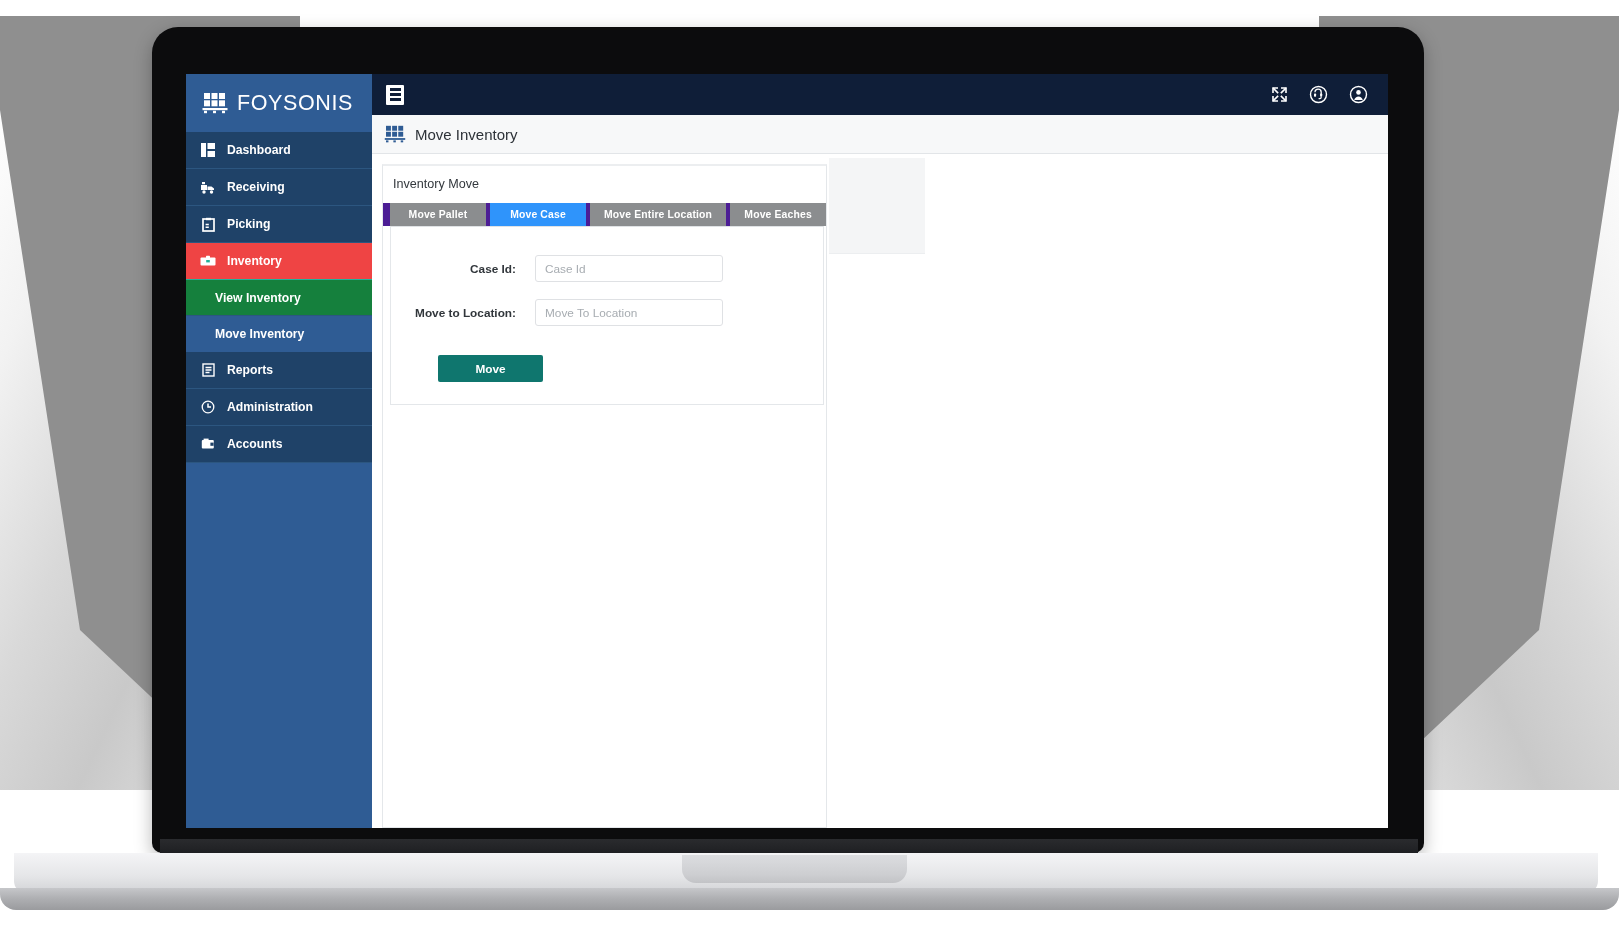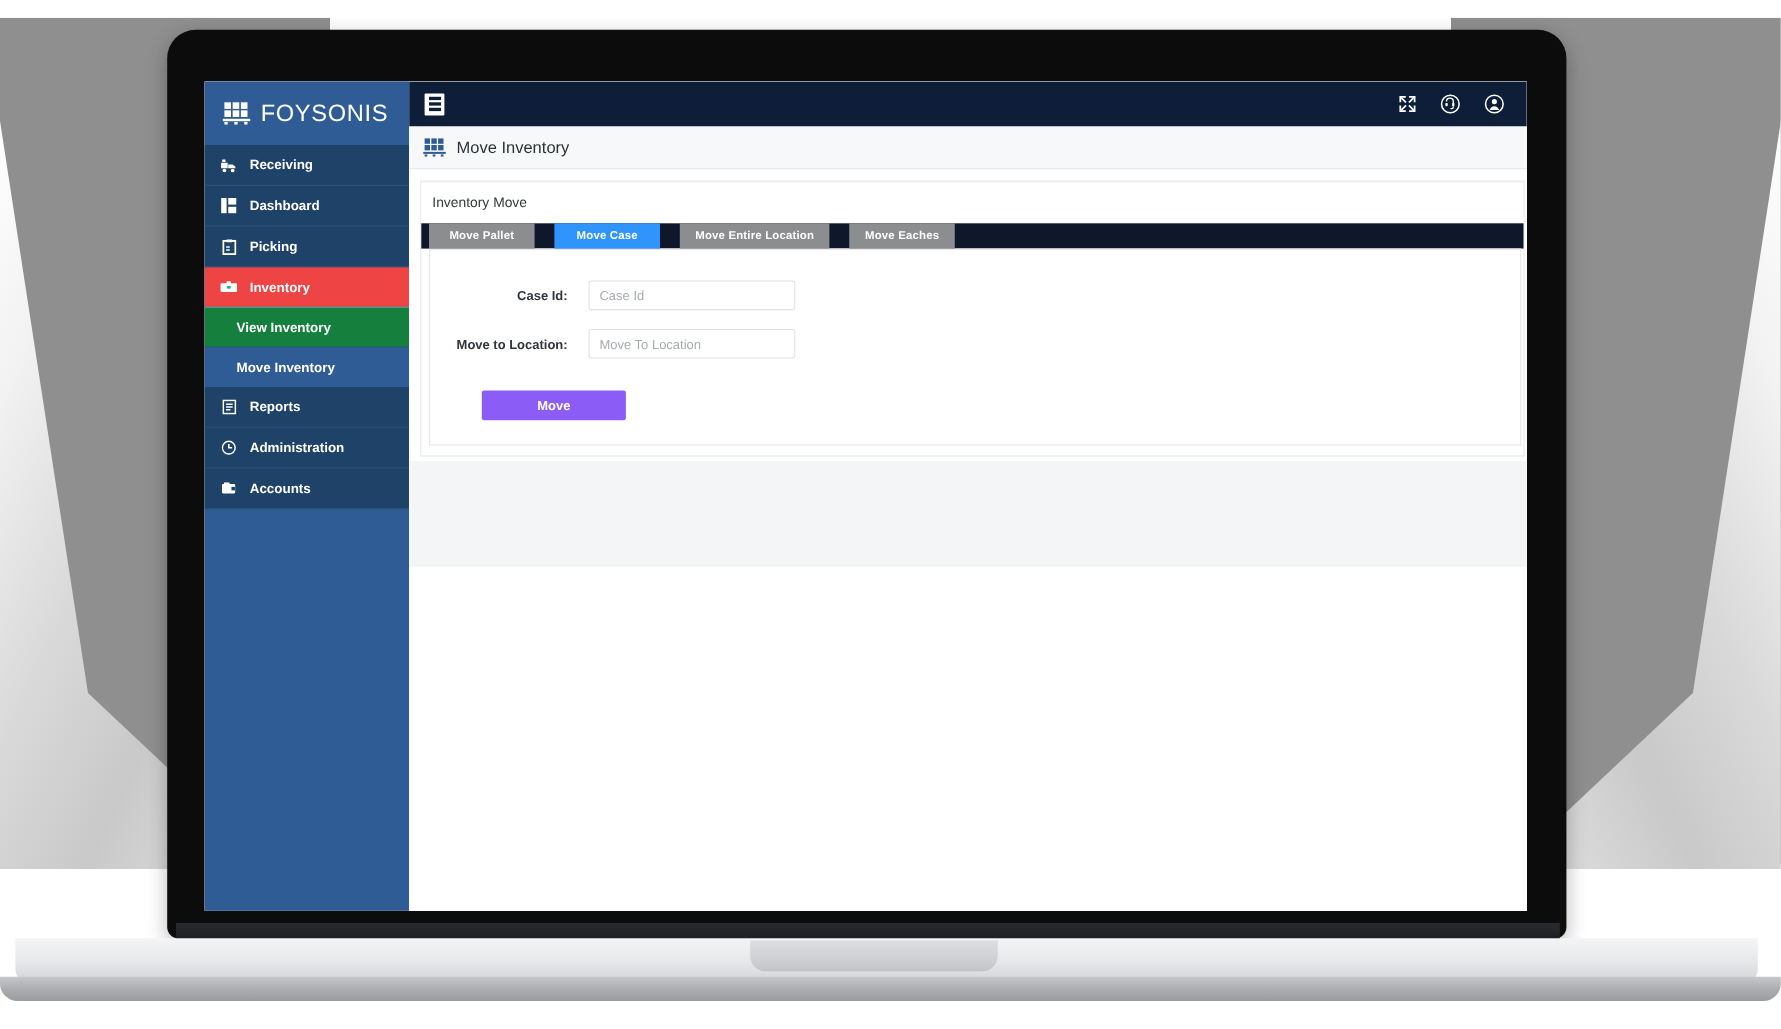--- a/index.html
+++ b/index.html
@@ -222,40 +222,40 @@
     gap: 9px;
   }
   .pagehead .phmark { width: 22px; height: 18px; position: relative; }
   .pagehead-title { font-size: 15px; color: #2d3238; font-weight: 400; }
 
   .content {
     flex: 1 1 auto;
     background: #ffffff;
     overflow: hidden;
     display: flex;
-    flex-direction: column;
+    flex-direction: row;
   }
   .panel {
     margin: 10px 2px 0 10px;
     background: #ffffff;
     border: 1px solid #e4e7ea;
     border-top: 2px solid #eceef0;
     flex: 0 0 auto;
   }
   .panel-head {
     padding: 11px 0 12px 10px;
     font-size: 12.6px;
     color: #33383d;
     background: #ffffff;
   }
   .tabs {
     display: flex;
     padding: 0 0 0 7px;
-    gap: 18px;
-    background: #0f172a;
+    gap: 4px;
+    background: #4c1d95;
   }
   .tab {
     background: #8b8d8f;
     color: #ffffff;
     font-size: 10.4px;
     font-weight: 700;
     padding: 0 14px;
     height: 23px;
     display: flex;
     align-items: center;
@@ -297,23 +297,23 @@
     font-size: 11.8px;
     color: #3a3f44;
     font-family: "Liberation Sans", sans-serif;
     background: #ffffff;
     outline: none;
   }
   .form-input::placeholder { color: #a7acb1; }
   .btn-move {
     margin-left: 47px;
     margin-top: 12px;
-    width: 131px;
+    width: 105px;
     height: 27px;
-    background: #8b5cf6;
+    background: #0f766e;
     border: none;
     color: #ffffff;
     font-size: 11.8px;
     font-weight: 700;
     border-radius: 2px;
     cursor: pointer;
     font-family: "Liberation Sans", sans-serif;
   }
   .greyblock {
     height: 96px;
@@ -356,40 +356,40 @@
                 <rect x="20" y="18.8" width="3" height="2.4" fill="#fff"></rect>
               </svg>
             </span>
             <span class="brand-name">FOYSONIS</span>
           </div>
 
           <nav class="nav">
 
             <div class="nav-item">
               <span class="ico">
+                <svg width="14" height="14" viewBox="0 0 14 14" fill="#fff">
+                  <rect x="0" y="0" width="5" height="14"></rect>
+                  <rect x="6.5" y="0" width="7.5" height="6"></rect>
+                  <rect x="6.5" y="8" width="7.5" height="6"></rect>
+                </svg>
+              </span>
+              <span>Dashboard</span>
+            </div>
+
+            <div class="nav-item">
+              <span class="ico">
                 <svg width="16" height="13" viewBox="0 0 16 13" fill="#fff">
                   <path d="M1 4h6v5H1z"></path>
                   <path d="M7.5 5.5h4l2.5 2v1.5h-6.5z"></path>
                   <circle cx="4" cy="11" r="1.7"></circle>
                   <circle cx="11.5" cy="11" r="1.7"></circle>
                   <rect x="2" y="1" width="3" height="2.2"></rect>
                 </svg>
               </span>
               <span>Receiving</span>
-            </div>
-
-            <div class="nav-item">
-              <span class="ico">
-                <svg width="14" height="14" viewBox="0 0 14 14" fill="#fff">
-                  <rect x="0" y="0" width="5" height="14"></rect>
-                  <rect x="6.5" y="0" width="7.5" height="6"></rect>
-                  <rect x="6.5" y="8" width="7.5" height="6"></rect>
-                </svg>
-              </span>
-              <span>Dashboard</span>
             </div>
 
 
             <div class="nav-item">
               <span class="ico">
                 <svg width="13" height="15" viewBox="0 0 13 15" fill="none" stroke="#fff" stroke-width="1.7">
                   <rect x="1" y="2" width="11" height="12"></rect>
                   <path d="M4 0.8h5v2.4H4z" fill="#fff" stroke="none"></path>
                   <path d="M3.6 7.5h3.2M3.6 10.3h3.2" stroke-width="1.5"></path>
                 </svg>

